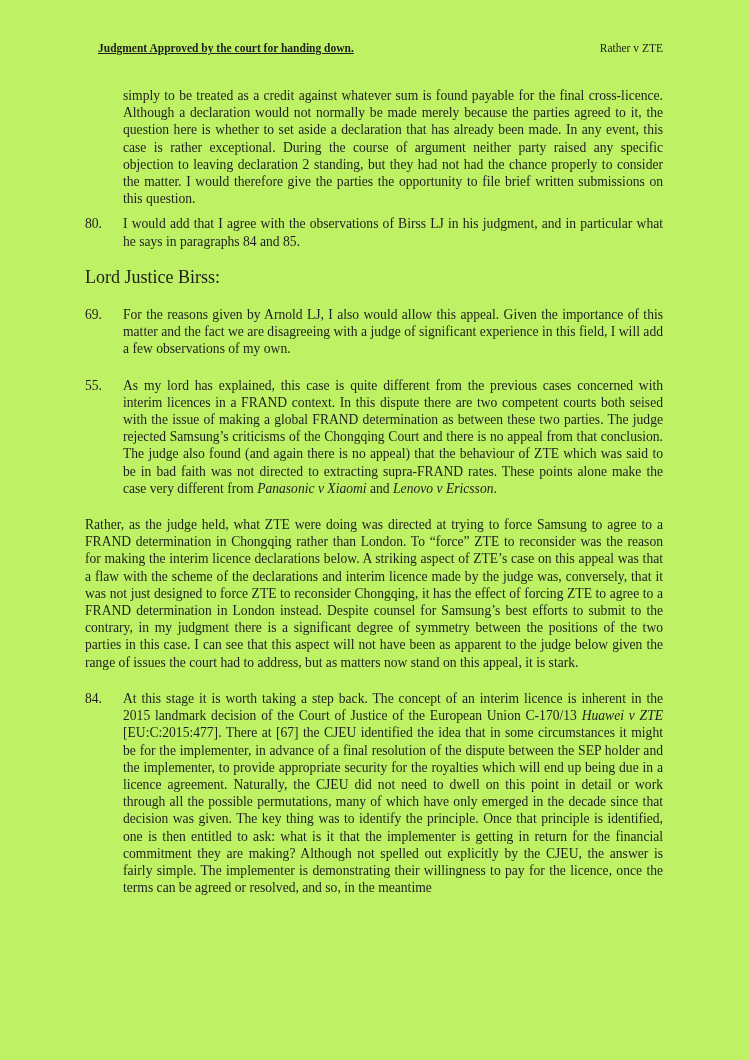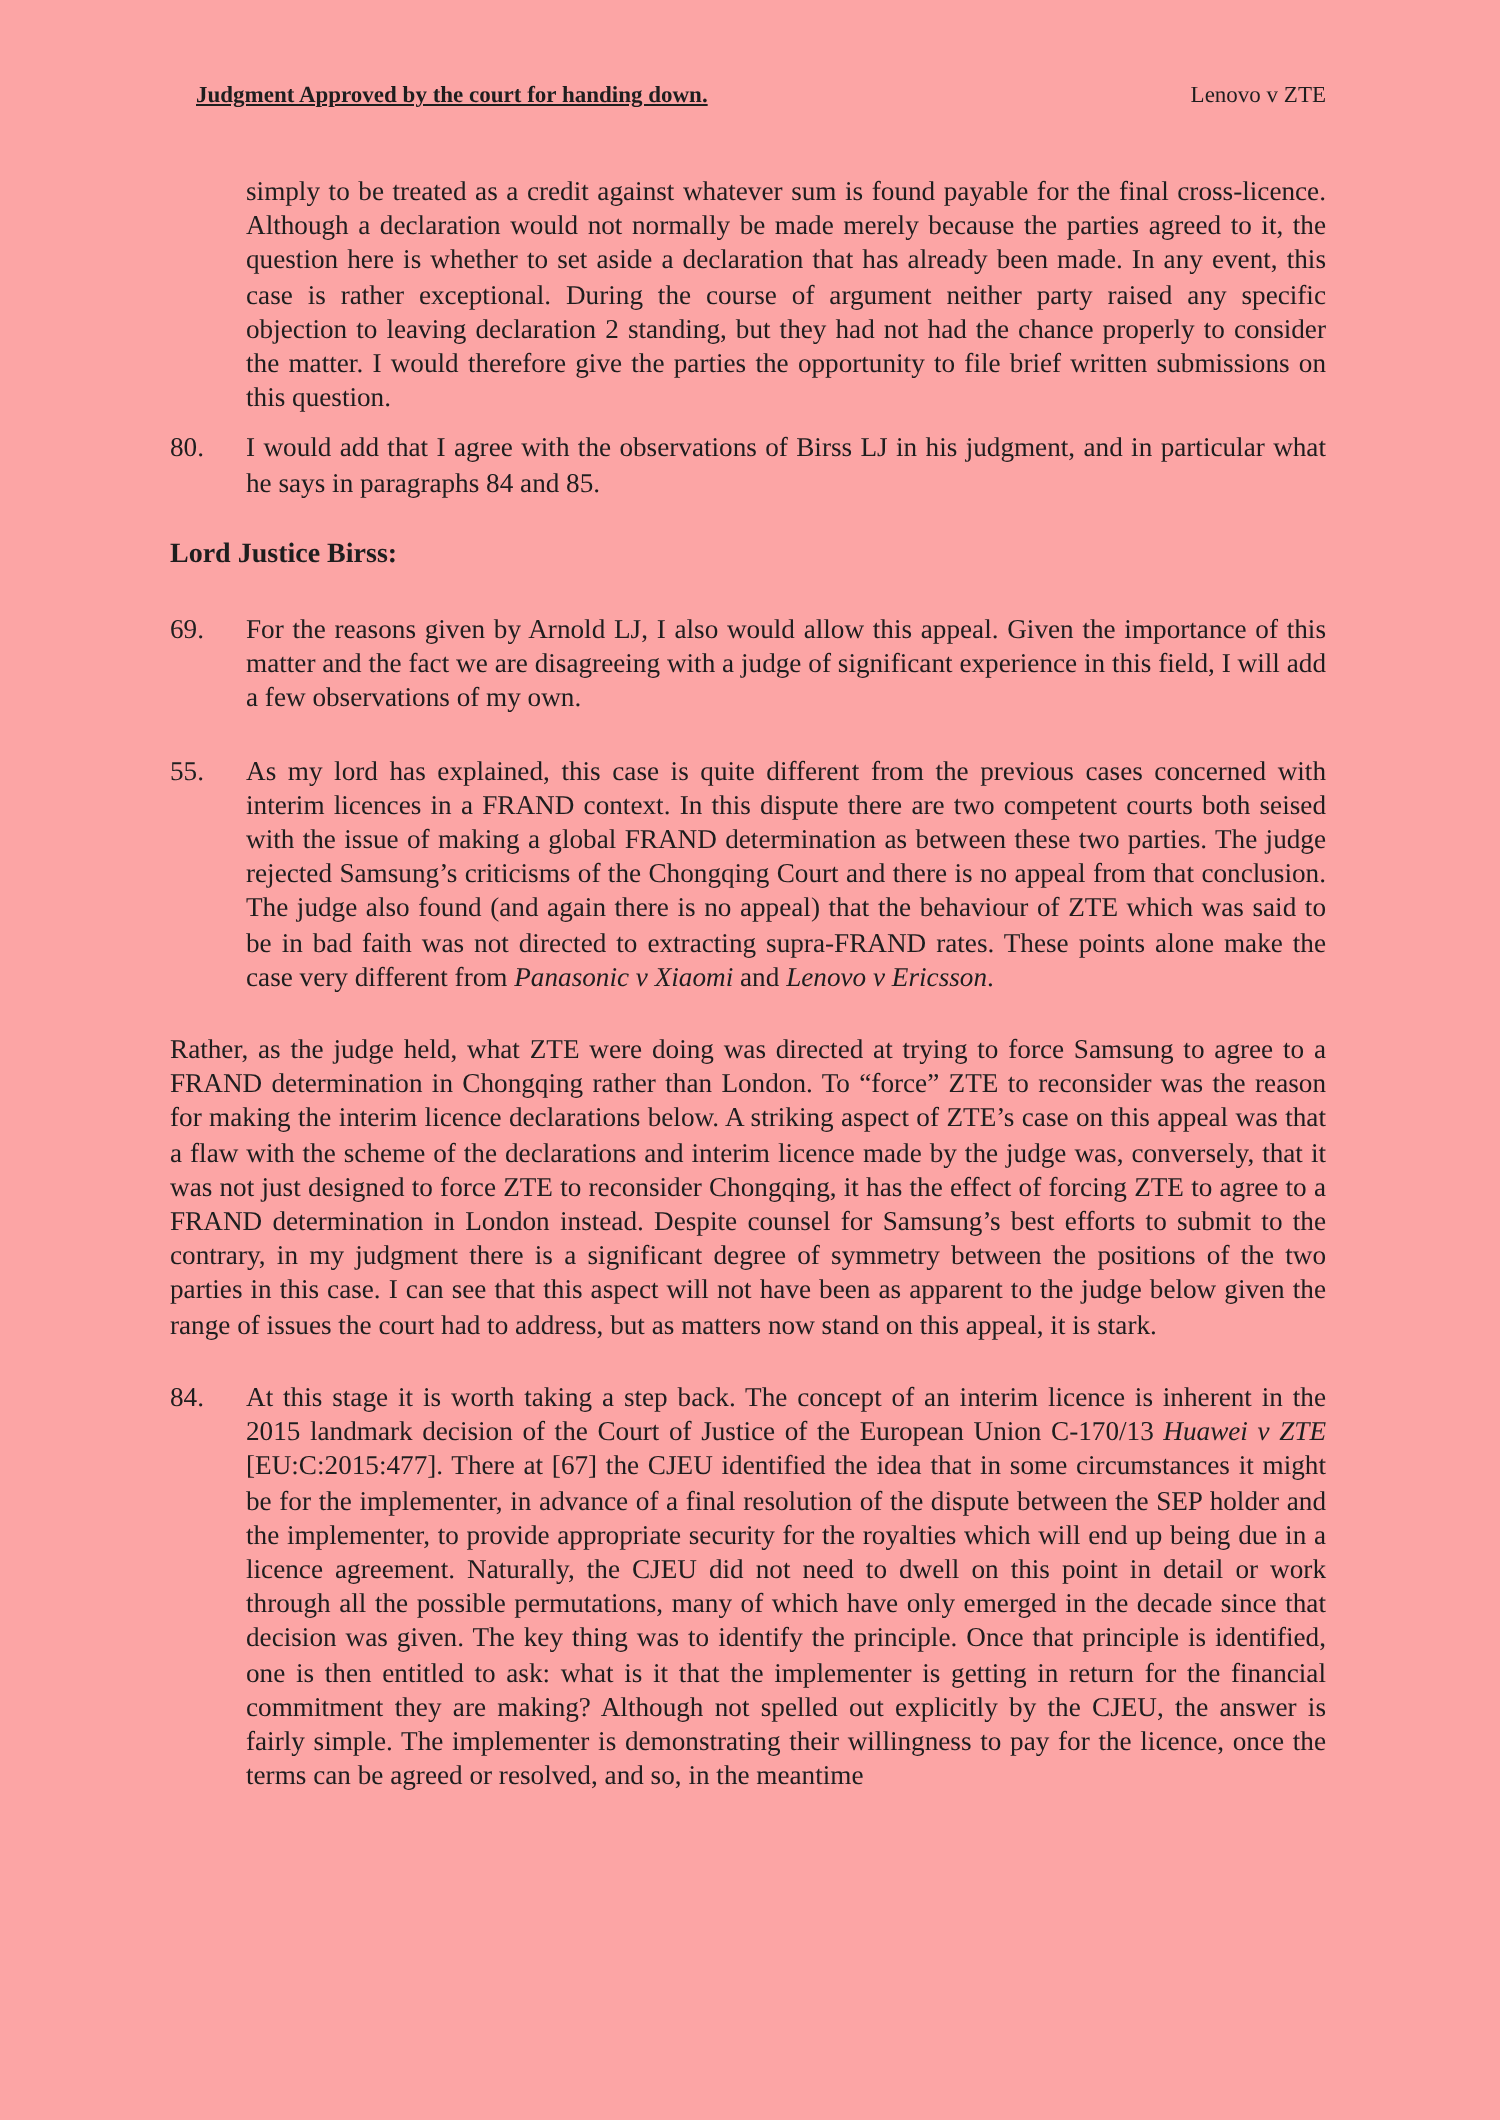--- a/index.html
+++ b/index.html
@@ -4,21 +4,21 @@
 <style>
   html, body {
     margin: 0;
     padding: 0;
     background: #ffffff;
   }
   .page {
     position: relative;
     width: 750px;
     height: 1060px;
-    background: #fca5a5;
+    background: #bef264;
     font-family: "Liberation Serif", serif;
     color: #1e1e1e;
     overflow: hidden;
   }
   .page-header {
     position: absolute;
     top: 41px;
     left: 98px;
     right: 87px;
     display: flex;
@@ -53,37 +53,37 @@
   .num-para .pnum {
     flex: 0 0 38px;
     width: 38px;
   }
   .num-para .ptext {
     flex: 1;
     text-align: justify;
     font-family: Liberation Serif, serif;
   }
   .judge-heading {
-    font-size: 14px;
+    font-size: 18px;
     line-height: 17.2px;
-    font-weight: bold;
+    font-weight: normal;
     margin: 0 0 20px 0;
   }
   .case-italic {
     font-style: italic;
   }
 </style>
 </head>
 <body>
 
 <div class="page">
 
   <header class="page-header">
     <span class="header-left">Judgment Approved by the court for handing down.</span>
-    <span class="header-right">Lenovo v ZTE</span>
+    <span class="header-right">Rather v ZTE</span>
   </header>
 
   <main class="content">
 
     <p class="cont-para"><span>simply to be treated as a credit against whatever sum is found payable for the final cross-licence. Although a declaration would not normally be made merely because the parties agreed to it, the question here is whether to set aside a declaration that has already been made. In any event, this case is rather exceptional. During the course of argument neither party raised any specific objection to leaving declaration 2 standing, but they had not had the chance properly to consider the matter. I would therefore give the parties the opportunity to file brief written submissions on this question.</span></p>
 
     <div class="num-para">
       <span class="pnum">80.</span>
       <div class="ptext"><span>I would add that I agree with the observations of Birss LJ in his judgment, and in particular what he says in paragraphs 84 and 85.</span></div>
     </div>

